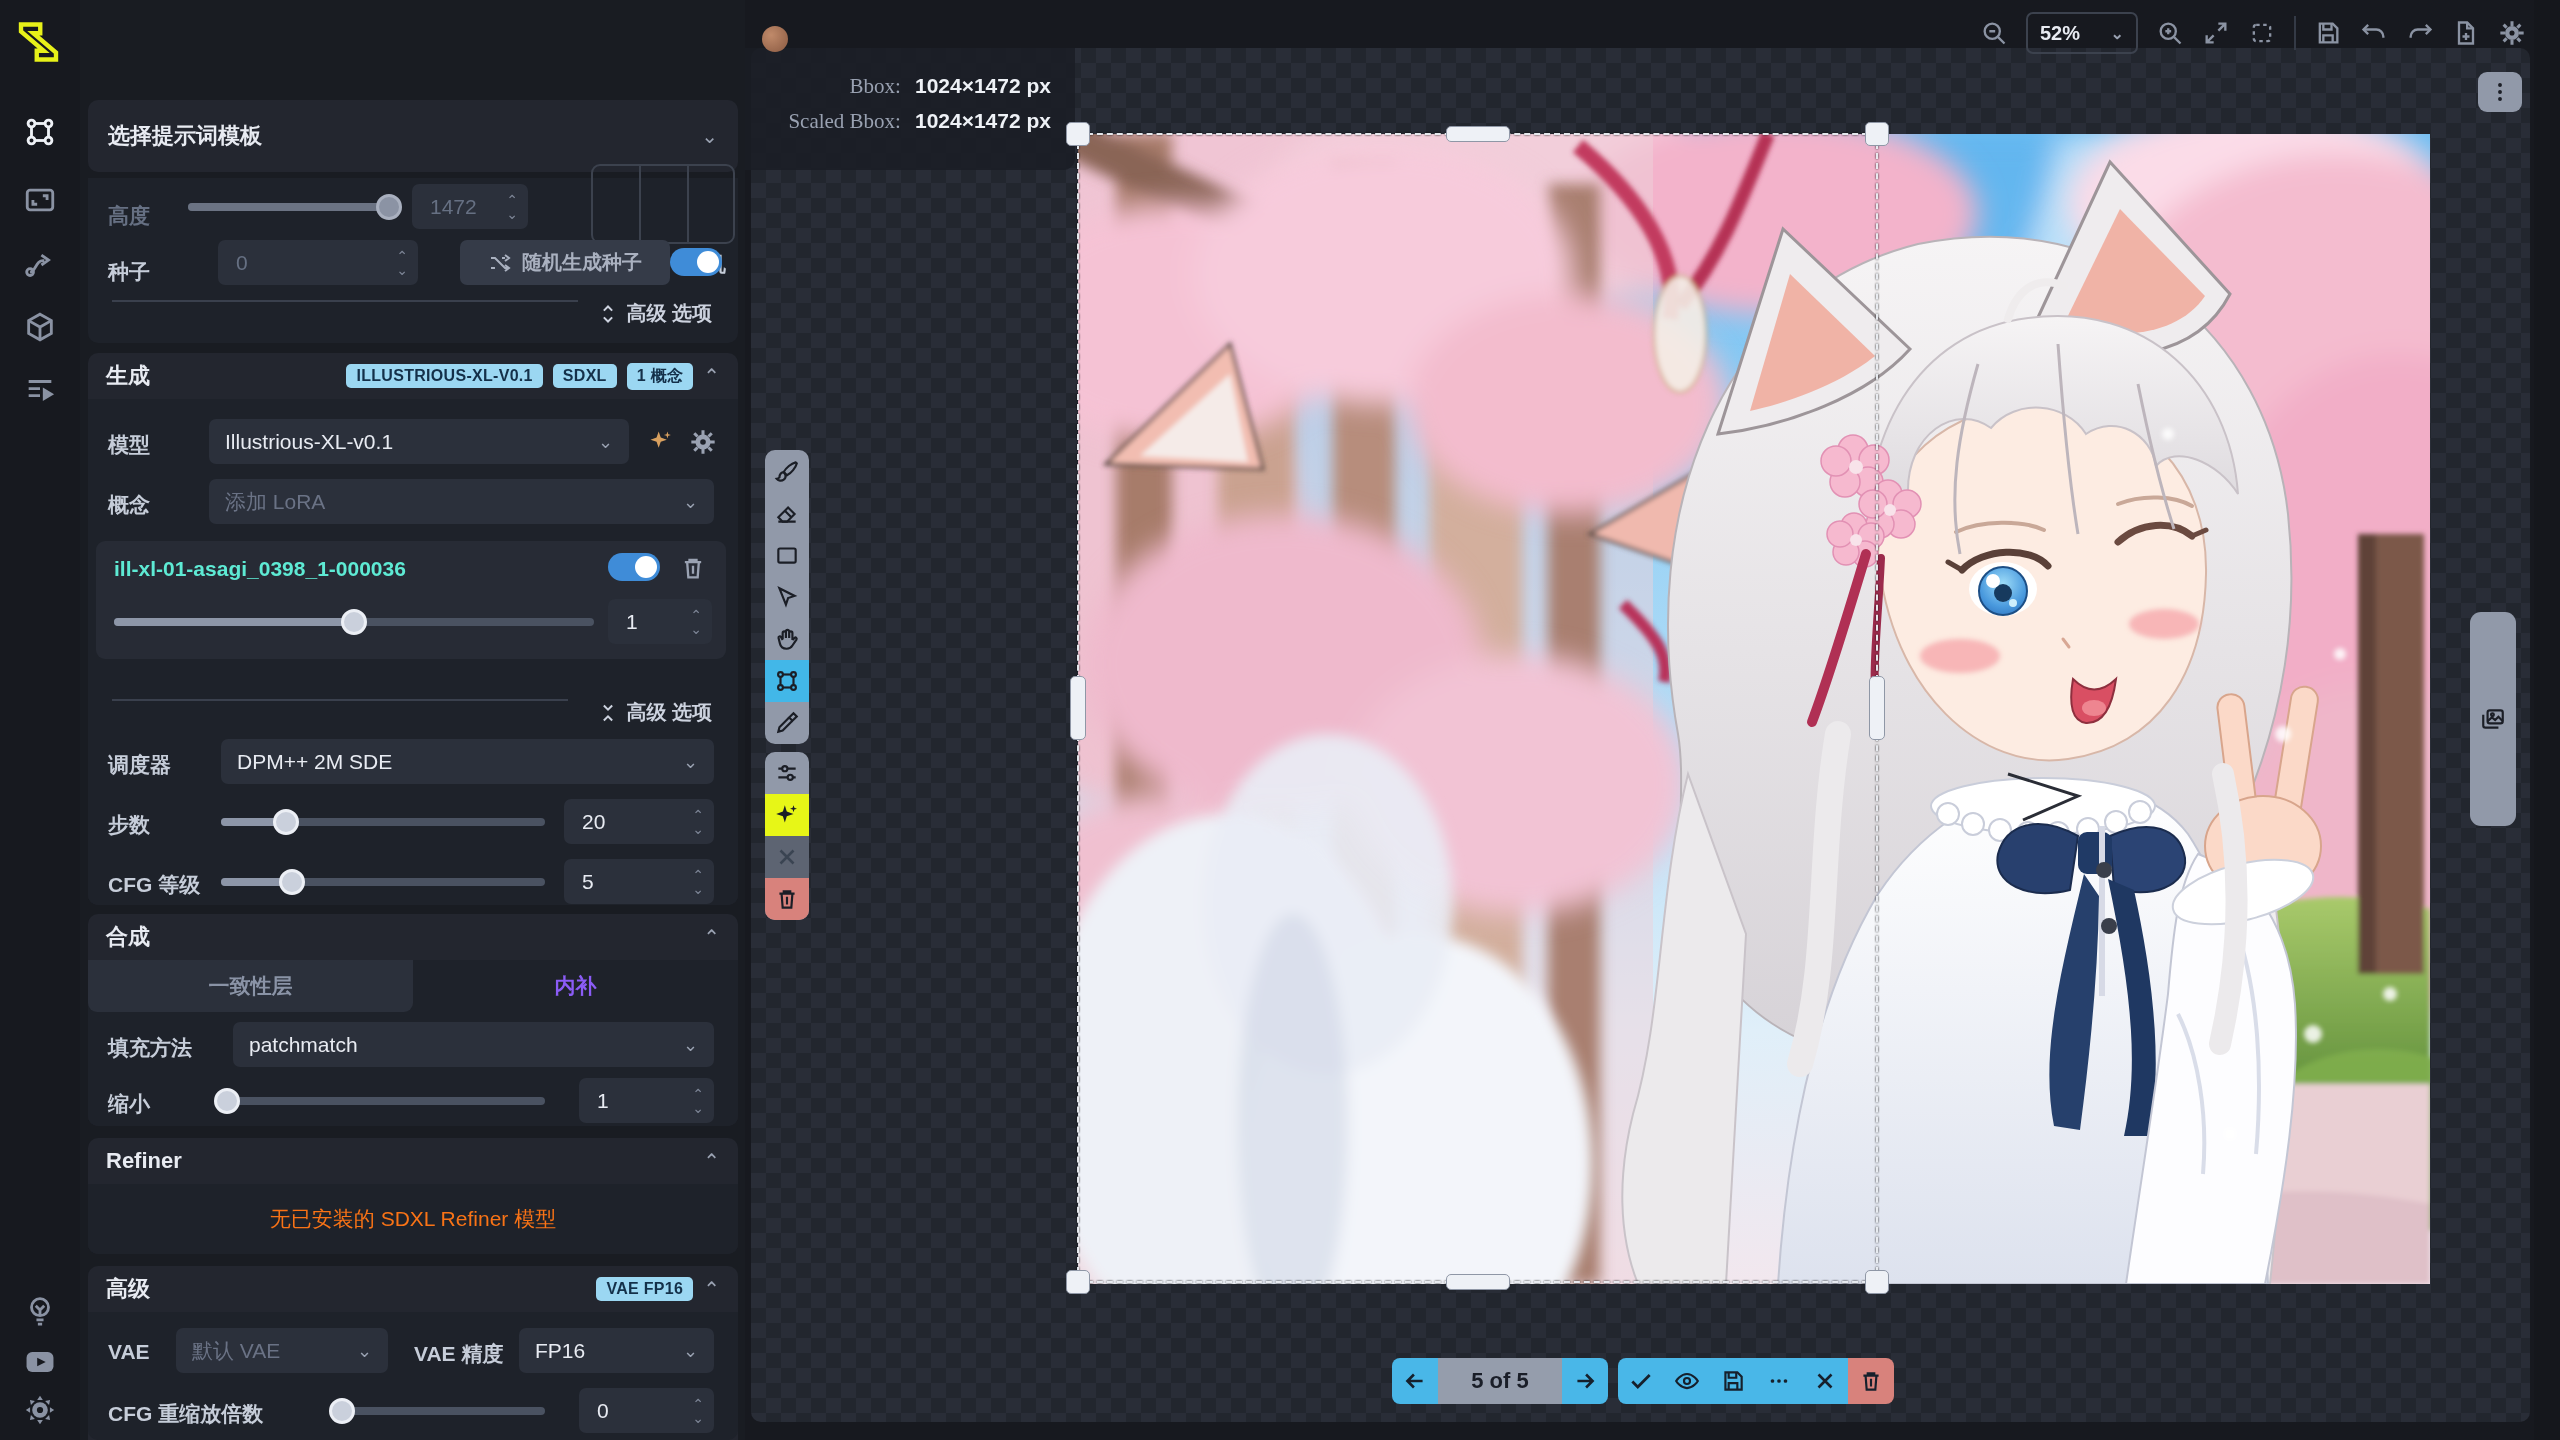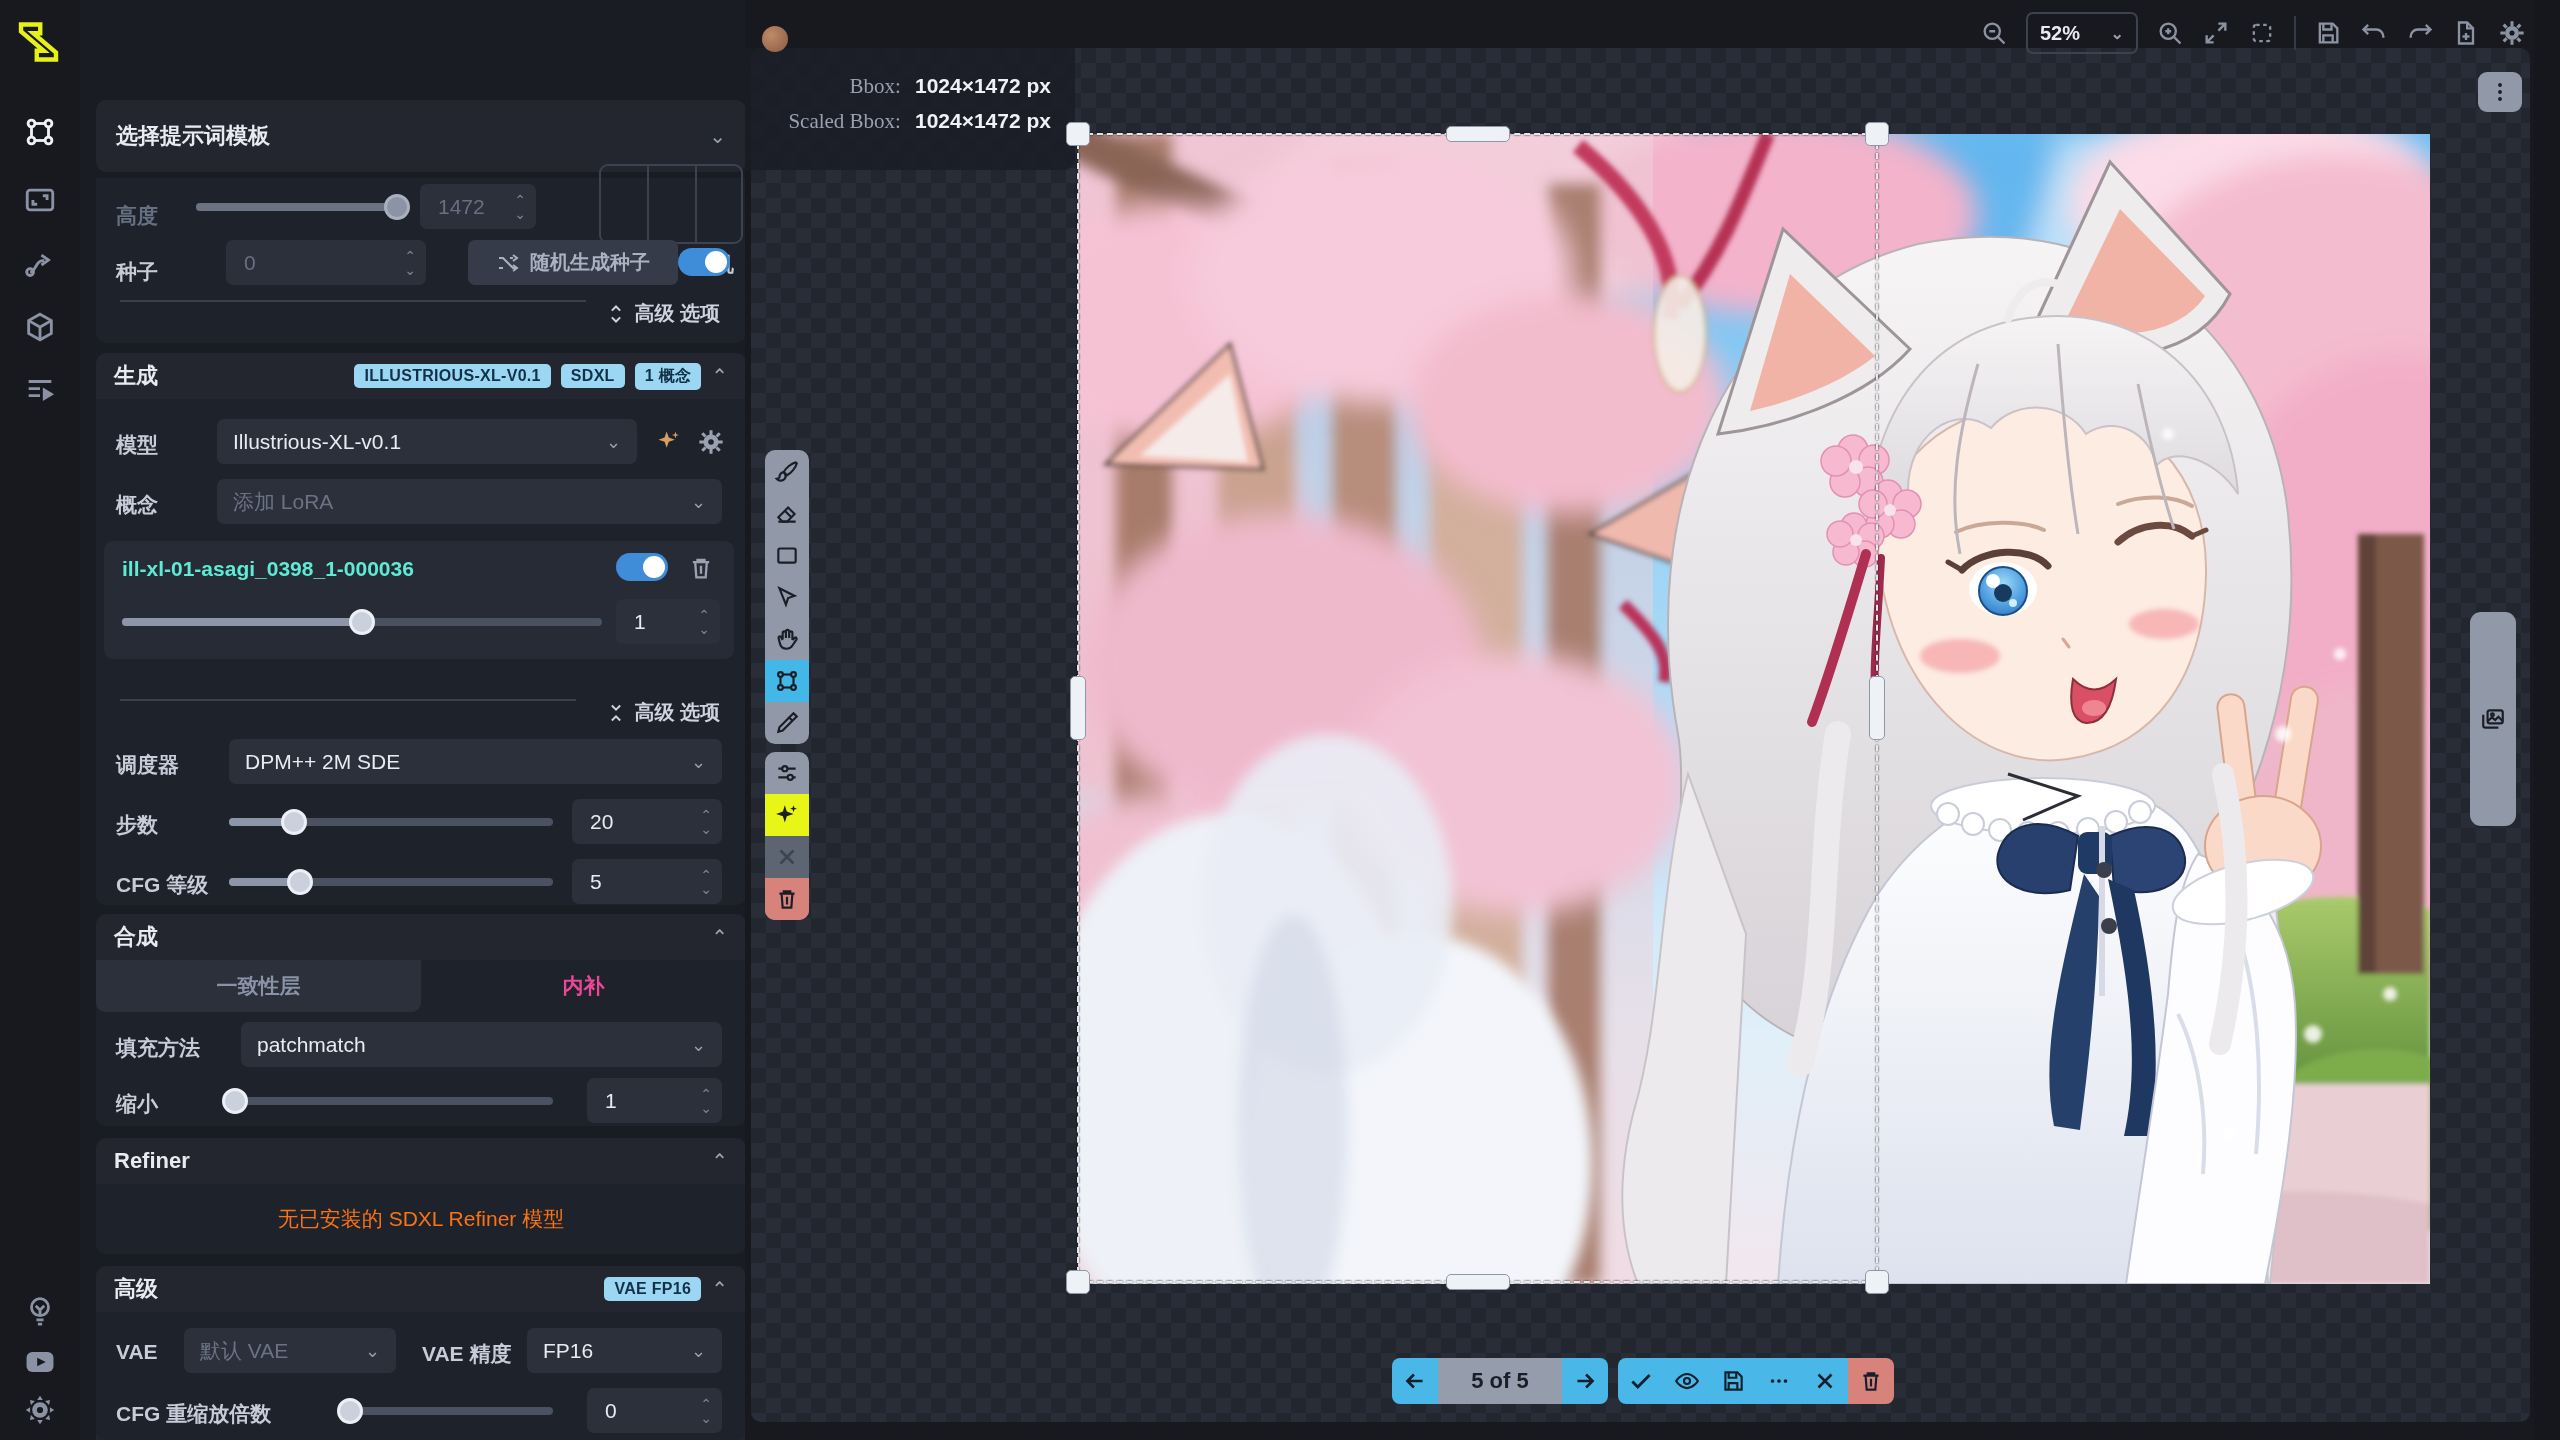--- a/index.html
+++ b/index.html
@@ -20,21 +20,21 @@
   #iterbox { left:300px; top:16px; width:84px; height:56px; background:#262a33; border-radius:8px; display:flex; align-items:center; padding:0 10px 0 24px; }
   #iterbox .val { color:#dfe5ee; font-size:24px; font-weight:bold; flex:1; text-align:center; }
   .stepper { display:flex; flex-direction:column; gap:2px; color:#7d8596; font-size:14px; line-height:12px; }
   .stepper span { cursor:pointer; }
   .tb-group { left:504px; top:16px; display:flex; gap:8px; }
   .tb-btn { width:54px; height:54px; border-radius:8px; display:flex; align-items:center; justify-content:center; cursor:pointer; }
   .tb-btn svg { width:30px; height:30px; }
 
   
   #panel { left:80px; top:0; width:665px; height:1440px; background:#191c22; }
-  .card { position:absolute; left:16px; width:650px; background:#23262f; border-radius:10px; }
+  .card { position:absolute; left:8px; width:650px; background:#23262f; border-radius:10px; }
   .sec-head { display:flex; align-items:center; height:46px; padding:0 18px; gap:10px; }
   .sec-title { font-size:22px; font-weight:bold; color:#e8ebf2; flex:0 0 auto; }
   .sec-spacer { flex:1; }
   .chev { color:#9aa2b2; font-size:20px; cursor:pointer; }
   .badge { background:#9bd7f2; color:#143049; font-weight:bold; font-size:16px; padding:3px 10px; border-radius:5px; letter-spacing:.3px; white-space:nowrap; }
   .sec-body { background:#1e222a; border-radius:0 0 10px 10px; position:relative; }
   .row-label { font-size:21px; font-weight:bold; color:#c6cdd9; }
   .row-label.dim { color:#667083; }
   .select { position:absolute; background:#2b303b; border-radius:7px; height:45px; display:flex; align-items:center; padding:0 16px; cursor:pointer; }
   .select .sval { font-size:21px; color:#e8ebf2; flex:1; }
@@ -400,21 +400,21 @@
     <div class="card" style="top:914px;height:212px">
       <div class="sec-head">
         <span class="sec-title">合成</span>
         <span class="sec-spacer"></span>
         <span class="chev">⌃</span>
       </div>
       <div class="sec-body" style="height:166px">
         <div class="tab" style="left:0;top:0;width:325px;background:#2b303b;border-radius:0 0 9px 9px;color:#8era;color:#8a93a6">
           <span>一致性层</span>
         </div>
-        <div class="tab" style="left:325px;top:0;width:325px;color:#ec4899">
+        <div class="tab" style="left:325px;top:0;width:325px;color:#8b5cf6">
           <span>内补</span>
         </div>
         <span class="row-label abs" style="left:20px;top:74px">填充方法</span>
         <div class="select" style="left:145px;top:62px;width:481px">
           <span class="sval">patchmatch</span>
           <span class="sarrow">⌄</span>
         </div>
         <span class="row-label abs" style="left:20px;top:130px">缩小</span>
         <div class="slider" style="left:133px;top:118px;width:324px">
           <div class="track">

